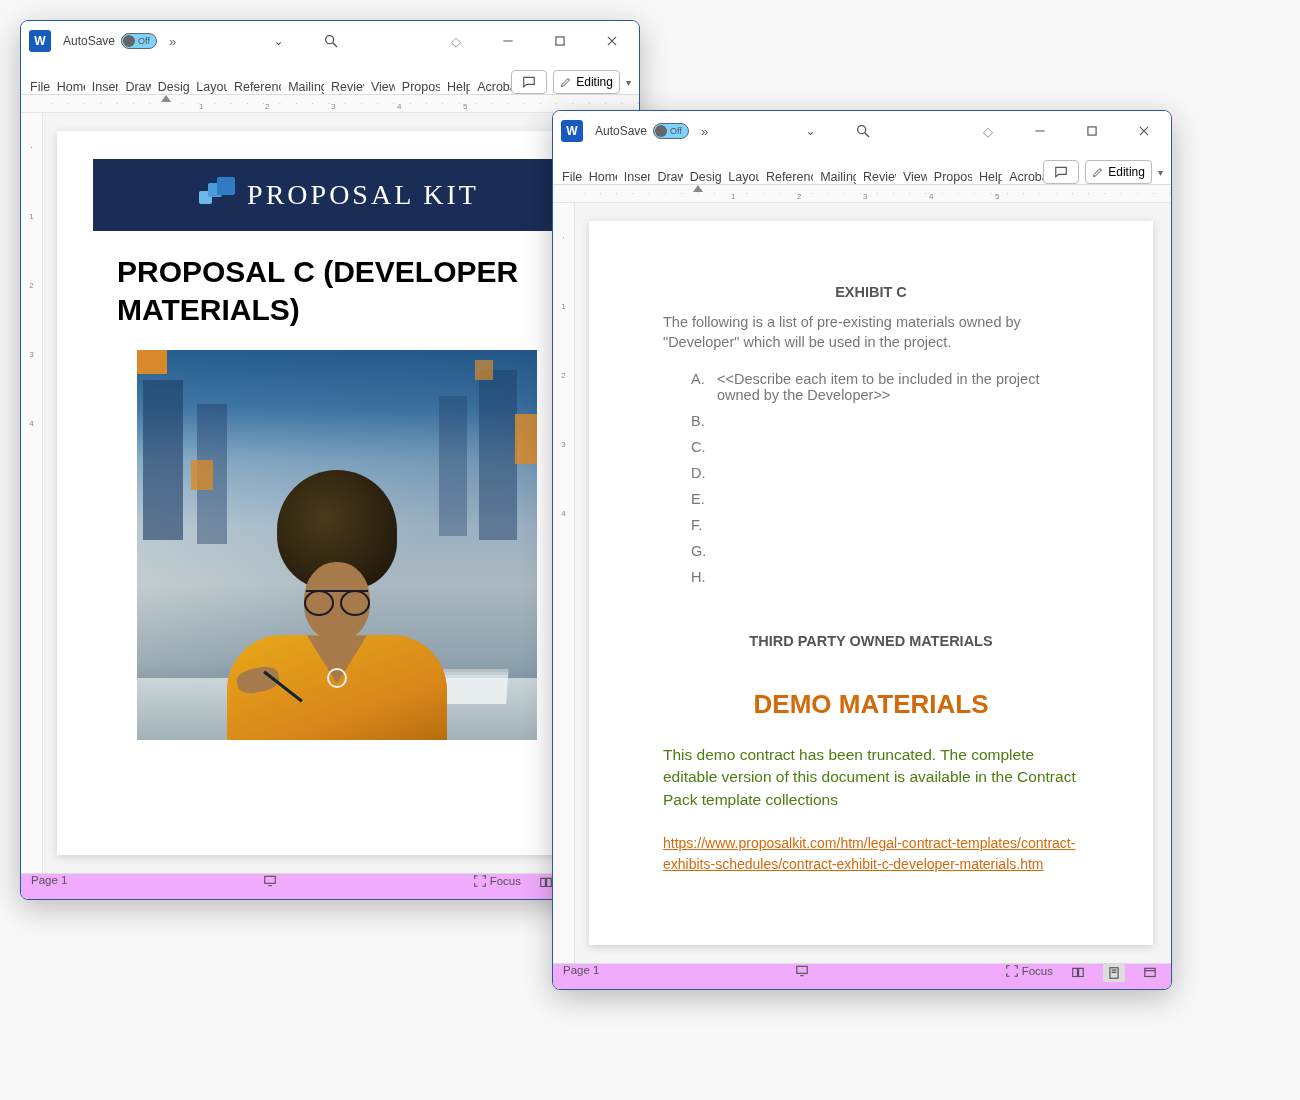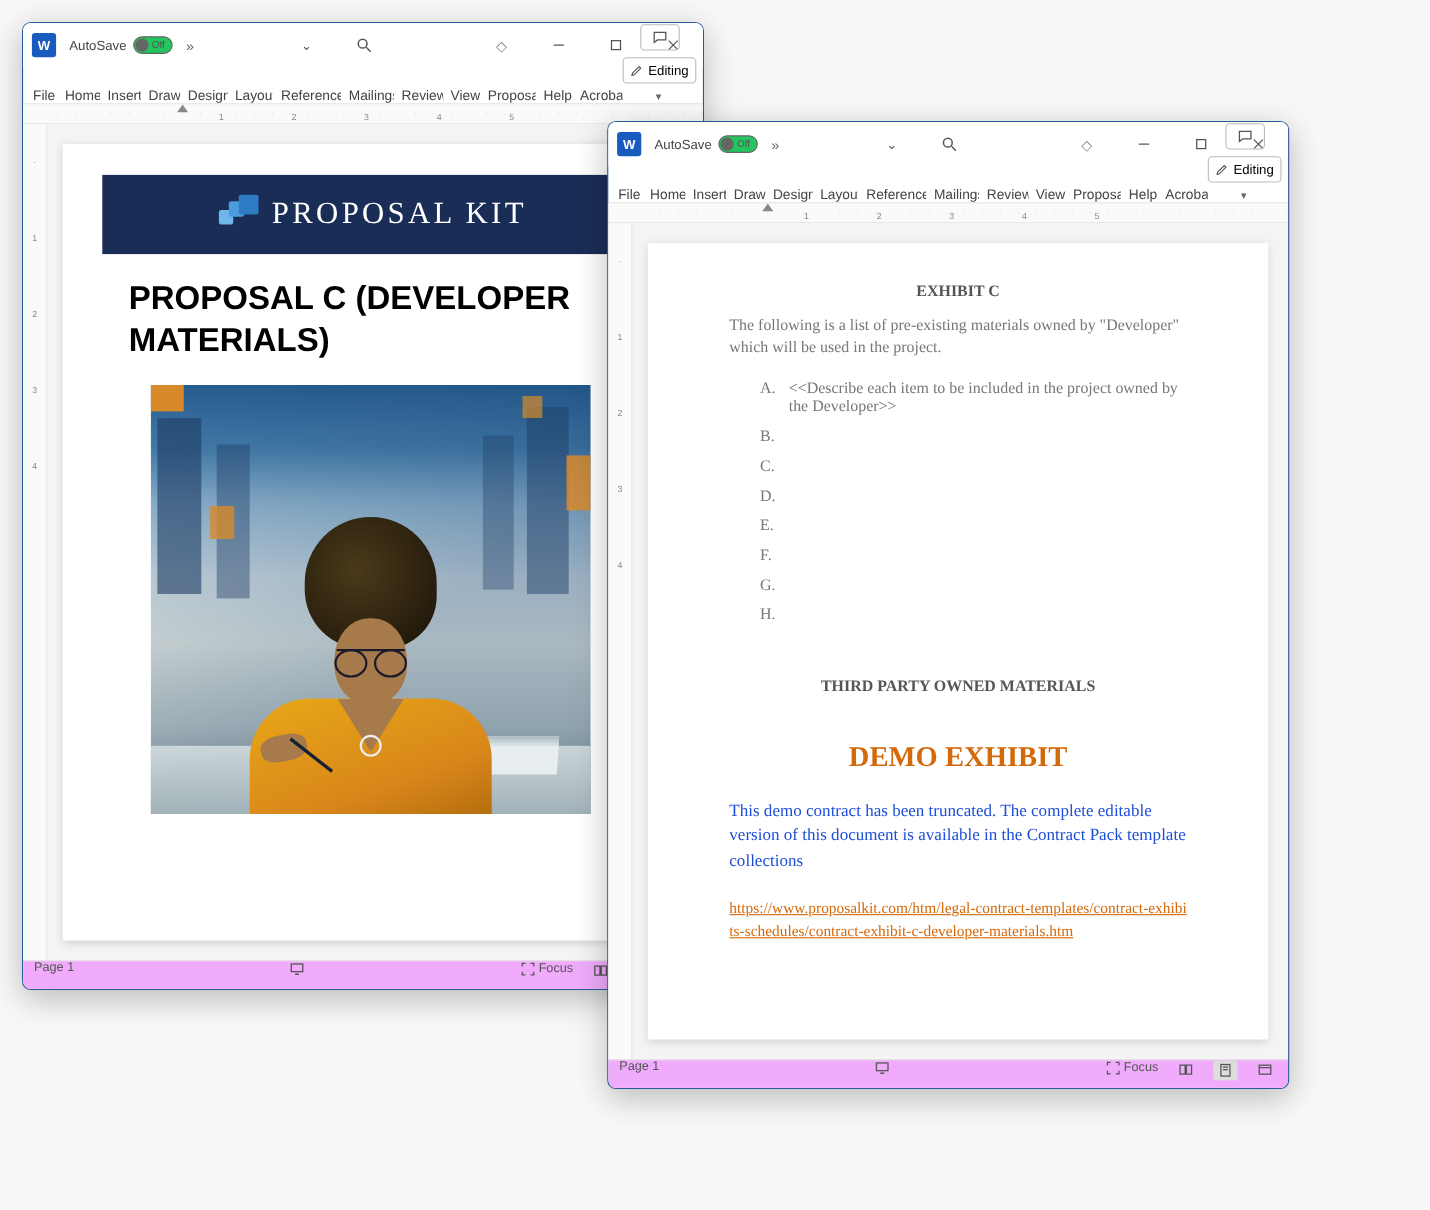--- a/index.html
+++ b/index.html
@@ -43,21 +43,21 @@
   .autosave {
     display: flex; align-items: center; gap: 6px;
     font-size: 12px; color: #444;
     margin-left: 6px;
   }
   .toggle {
     width: 36px; height: 16px;
     border: 1px solid #666;
     border-radius: 10px;
     position: relative;
-    background: #22c55e;
+    background: #7dd3fc;
     display: flex; align-items: center;
   }
   .toggle .knob {
     width: 12px; height: 12px;
     background: #666;
     border-radius: 50%;
     position: absolute;
     left: 1px;
   }
   .toggle .off-text {
@@ -93,21 +93,20 @@
     padding: 0 7px;
     display: flex; align-items: center;
     color: #444;
     white-space: nowrap;
     overflow: hidden;
   }
   .ribbon .right-tools {
     margin-left: auto;
     display: flex; align-items: center; gap: 6px;
     padding-right: 4px;
-    flex-direction: column;
   }
   .ribbon .comment-btn {
     border: 1px solid #bbb;
     border-radius: 4px;
     width: 36px; height: 24px;
     display:flex;align-items:center;justify-content:center;
   }
   .ribbon .editing-btn {
     border: 1px solid #bbb;
     border-radius: 4px;
@@ -299,41 +298,41 @@
   }
   .illustration .papers {
     position:absolute; right:30px; bottom:36px;
     width:110px;height:26px;background:#e8eef0;
     box-shadow:0 -3px 0 #d4dde0,0 -6px 0 #c3ced2,0 -9px 0 #b4c0c5;
     transform:skewX(-4deg);
   }
 
   
   .page2-inner {
-    padding: 36px 74px 30px 74px;
-    font-family: Liberation Serif, serif;
+    padding: 63px 74px 30px 74px;
+    font-family: Liberation Sans, sans-serif;
     color: #666;
     font-size: 14.5px;
   }
   .p2-h1 { text-align:center; font-weight:700; color:#555; margin-bottom:12px; }
   .p2-h2 { text-align:center; font-weight:700; color:#555; margin-bottom:26px; }
   .p2-intro { color:#777; margin-bottom:18px; line-height:1.4; }
   .p2-list { list-style:none; padding-left:28px; }
   .p2-list li { margin-bottom:10px; color:#777; display:flex; gap:10px; }
   .p2-list li .lbl { min-width:16px; }
   .p2-h3 { text-align:center; font-weight:700; color:#555; margin:48px 0 40px 0; }
   .demo-title {
     text-align:center;
     color:#d4690a;
     font-size:26px;
     font-weight:700;
     margin: 10px 0 24px 0;
   }
   .demo-body {
-    color:#1d4ed8;
+    color:#4d7c0f;
     font-size:15.5px;
     line-height:1.45;
     margin-bottom:22px;
   }
   .demo-link {
     color:#d4690a;
     text-decoration:underline;
     font-size:14px;
     line-height:1.5;
     word-break:break-all;
@@ -628,21 +627,21 @@
           <li>
               <span class="lbl">G.</span>
               <span></span>
             </li>
           <li>
               <span class="lbl">H.</span>
               <span></span>
             </li>
         </ul>
         <div class="p2-h3">THIRD PARTY OWNED MATERIALS</div>
-        <div class="demo-title">DEMO EXHIBIT</div>
+        <div class="demo-title">DEMO MATERIALS</div>
         <div class="demo-body">This demo contract has been truncated. The complete editable version of this document is available in the Contract Pack template collections</div>
         <a class="demo-link">https://www.proposalkit.com/htm/legal-contract-templates/contract-exhibits-schedules/contract-exhibit-c-developer-materials.htm</a>
       </div>
     </div>
   </div>
 
   <div class="statusbar">
     <span>Page 1</span>
     <div class="spacer"></div>
     <div class="sb-icon">

